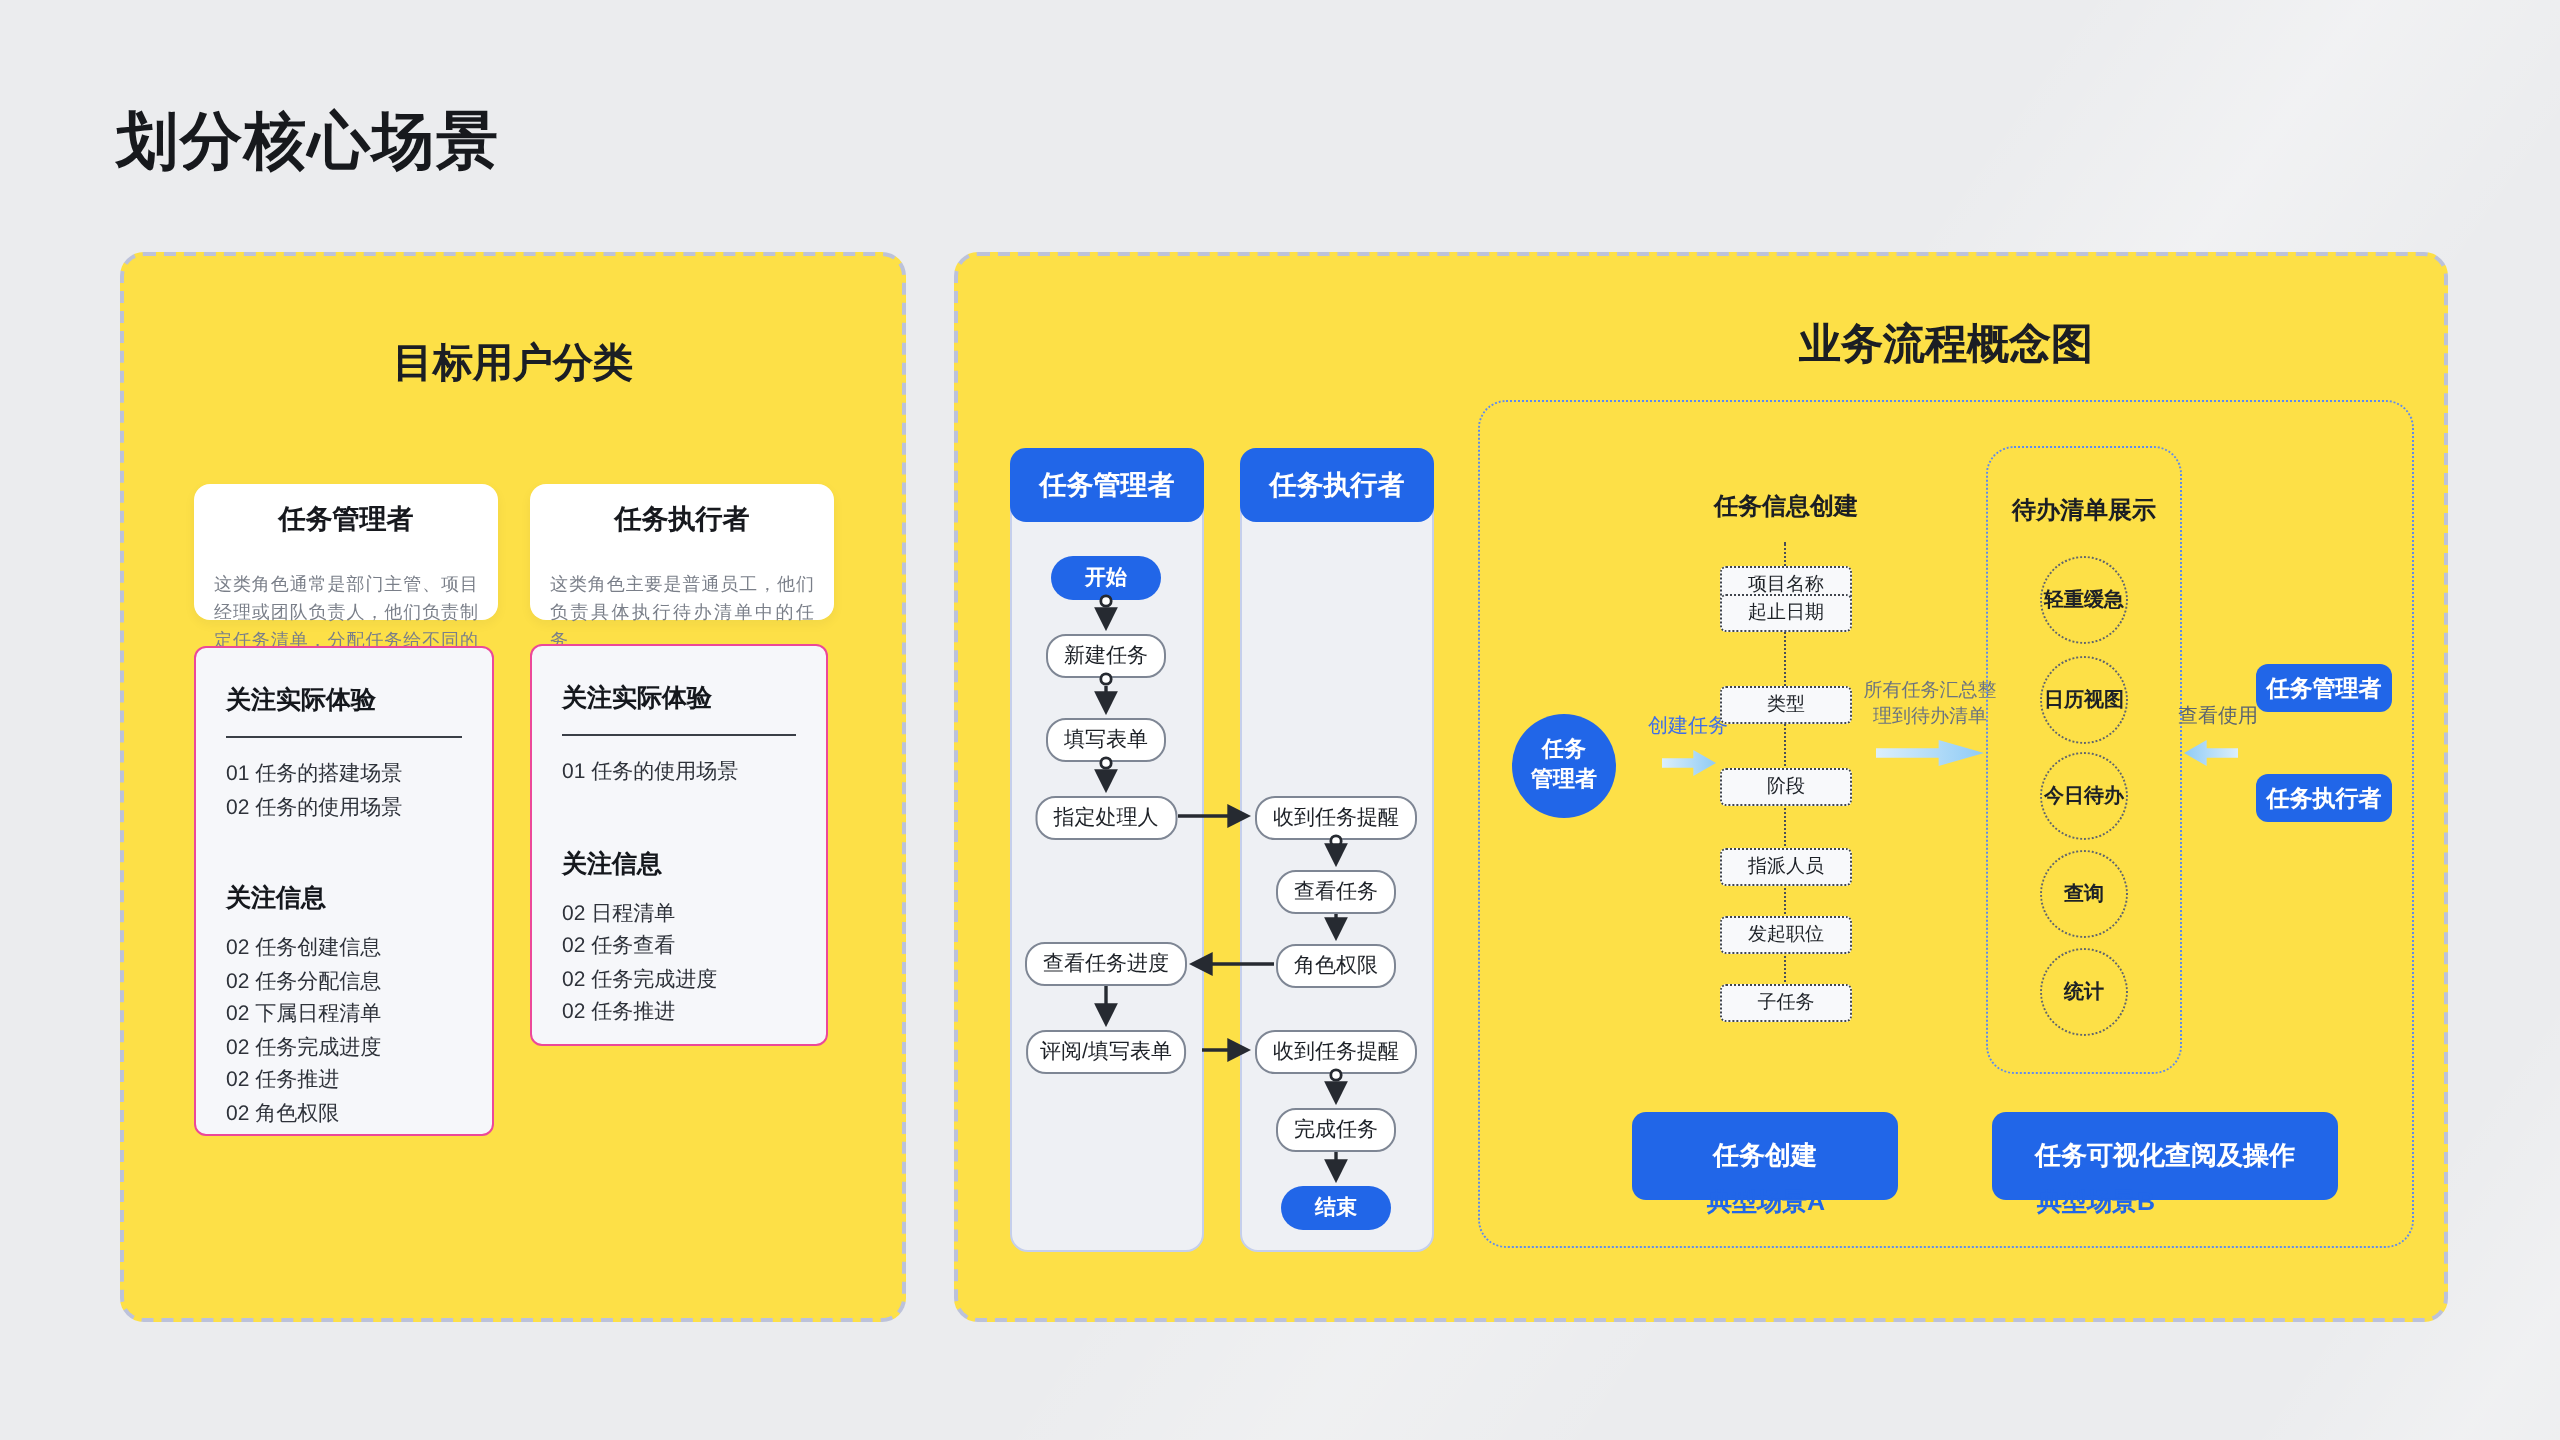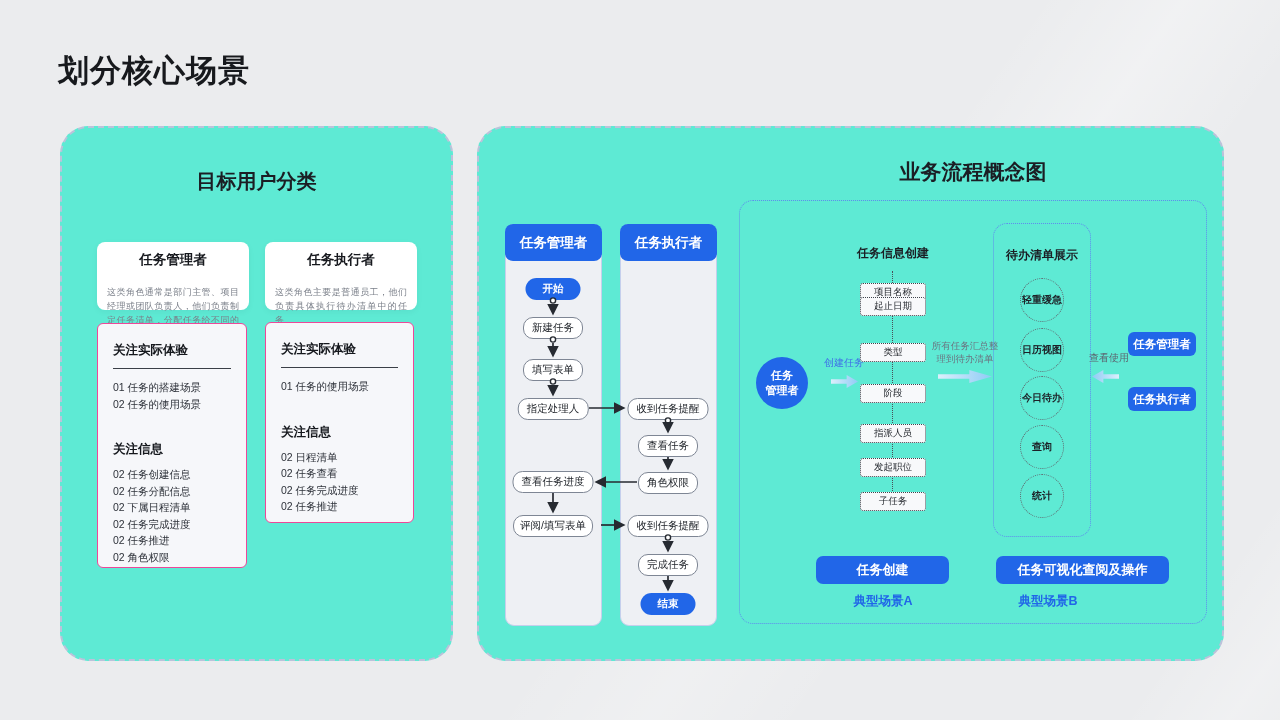--- a/index.html
+++ b/index.html
@@ -6,21 +6,21 @@
   html,body { width:1280px; height:720px; }
   body { font-family: "Liberation Sans", sans-serif; background:#ebecee; overflow:hidden; }
   .stage { position:relative; width:1280px; height:720px; background:#ebecee; overflow:hidden; }
   .bg-streak { position:absolute; background:linear-gradient(90deg, rgba(255,255,255,0), rgba(255,255,255,.55), rgba(255,255,255,0)); transform:rotate(35deg); pointer-events:none; }
   .s1 { right:60px; top:-160px; width:240px; height:560px; opacity:.55; }
   .s2 { left:560px; bottom:-220px; width:260px; height:560px; opacity:.4; }
   .s3 { right:-60px; bottom:-180px; width:180px; height:420px; opacity:.45; }
 
   h1.title { position:absolute; left:58px; top:50px; font-size:31px; font-weight:bold; color:#17191d; letter-spacing:1px; }
 
-  .panel { position:absolute; top:126px; height:535px; background:#5eead4; border:2px dashed #bcc2da; border-radius:28px;padding-left:12px; }
+  .panel { position:absolute; top:126px; height:535px; background:#fde047; border:2px dashed #bcc2da; border-radius:12px;padding-left:12px; }
   .panel-left  { left:60px;  width:393px; }
   .panel-right { left:477px; width:747px; }
   .panel h2 { position:absolute; text-align:center; font-size:20px; font-weight:bold; color:#1b1e24; }
   .panel-left h2 { left:0; width:100%; top:40px; }
   .panel-right h2 { left:260px; width:468px; top:30px; font-size:21px; }
 
   
   .ucard { position:absolute; width:152px; height:68px; background:#ffffff; border-radius:8px; box-shadow:0 2px 6px rgba(20,30,60,.05); padding:9px 10px 0; }
   .ucard.c1 { left:35px; top:114px; }
   .ucard.c2 { left:203px; top:114px; }
@@ -60,21 +60,21 @@
   .arrB { left:198px; top:169px; width:54px; }
   .arrC { left:352px; top:169px; width:27px; }
   .col-title { position:absolute; text-align:center; font-size:12px; font-weight:bold; color:#1b1e24; }
   .t1 { left:103px; top:44px; width:100px; }
   .t2 { left:253px; top:46px; width:98px; }
   .col1-line { position:absolute; left:152px; top:70px; height:232px; border-left:1.6px dotted #4a4f57; }
   .fieldbox { position:absolute; left:120px; width:66px; height:19px; background:#f8f9fb; border:1.3px dotted #3f444c; border-radius:3px; font-size:9.5px; color:#1d2127; display:flex; align-items:center; justify-content:center; z-index:2; }
   .todo-panel { position:absolute; left:253px; top:22px; width:98px; height:314px; border:1.4px dotted #5f8bee; border-radius:14px; }
   .circ { position:absolute; left:280px; width:44px; height:44px; border:1.6px dotted #60656d; border-radius:50%; font-size:10px; font-weight:bold; color:#1d2127; display:flex; align-items:center; justify-content:center; text-align:center; }
   .side-btn { position:absolute; left:388px; width:68px; height:24px; background:#2166e8; border-radius:6px; color:#fff; font-size:11.5px; font-weight:bold; display:flex; align-items:center; justify-content:center; }
-  .bottom-btn { position:absolute; top:355px; height:28px; background:#2166e8; border-radius:7px; color:#fff; font-size:13px; font-weight:bold; display:flex; align-items:center; justify-content:center; }
+  .bottom-btn { position:absolute; top:355px; height:44px; background:#2166e8; border-radius:7px; color:#fff; font-size:13px; font-weight:bold; display:flex; align-items:center; justify-content:center; }
   .bb1 { left:76px; width:133px; } .bb2 { left:256px; width:173px; }
   .caption { position:absolute; top:392px; width:100px; text-align:center; color:#2166e8; font-size:12.5px; font-weight:bold; }
   .capA { left:93px; } .capB { left:258px; }
 </style>
 </head>
 <body>
 
 <div class="stage">
   <div class="bg-streak s1"></div>
   <div class="bg-streak s2"></div>

